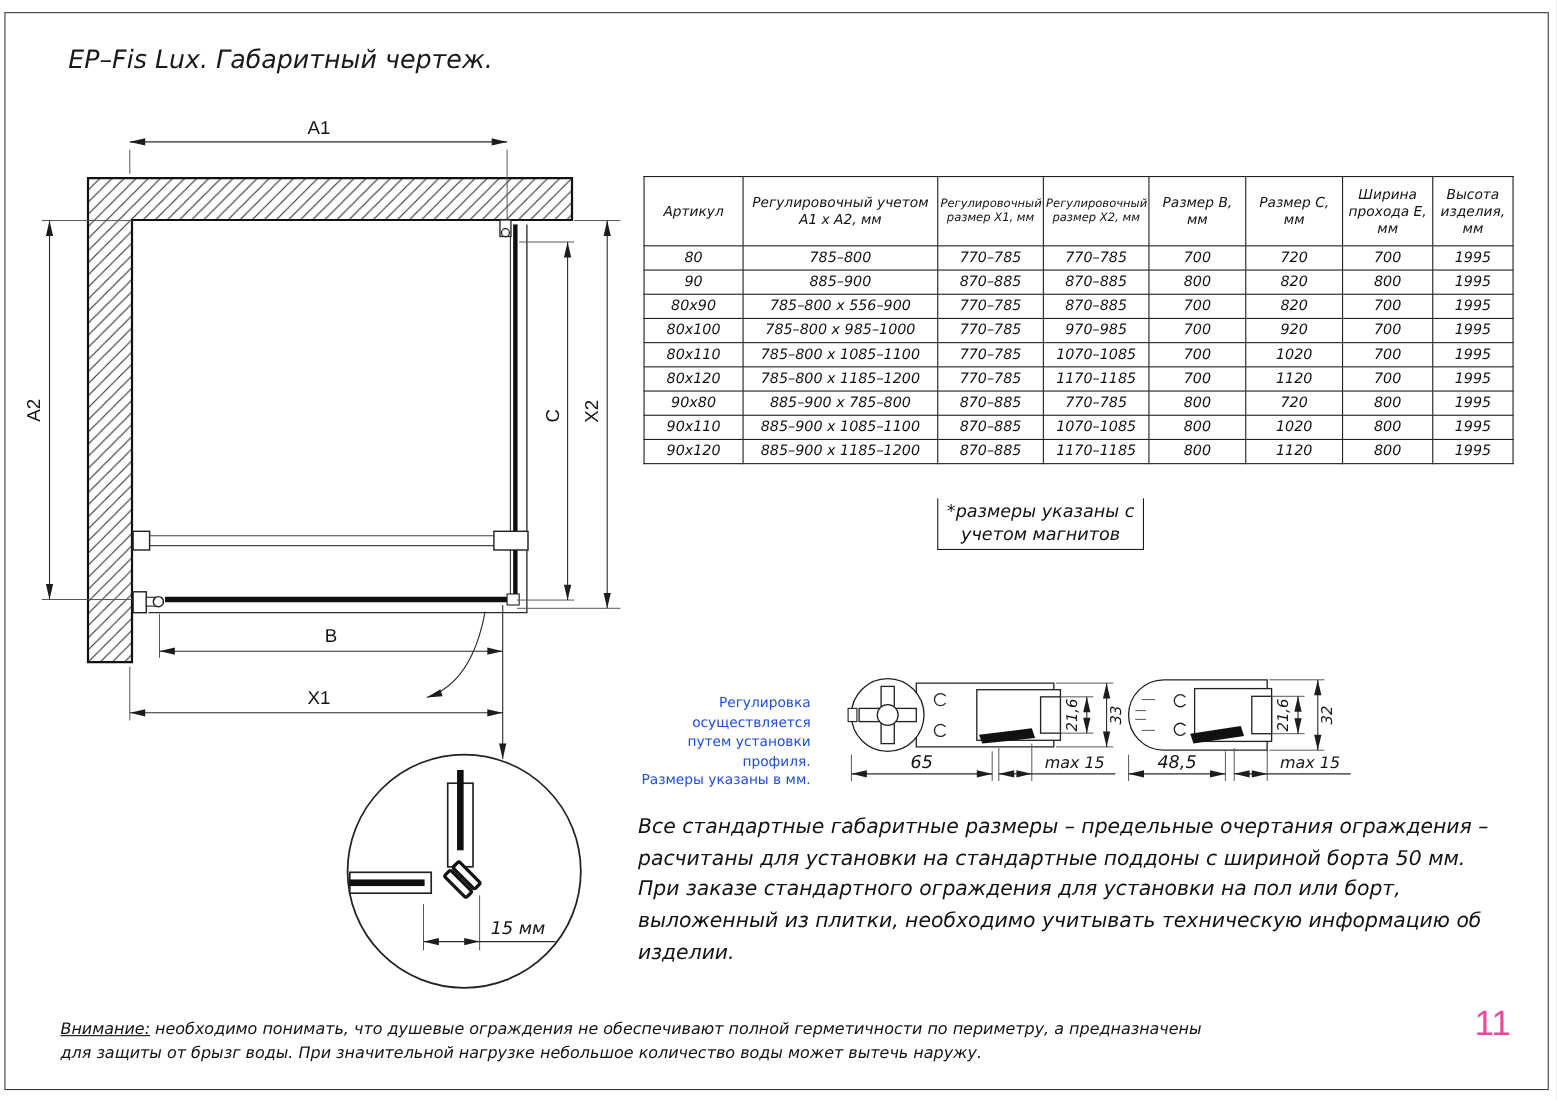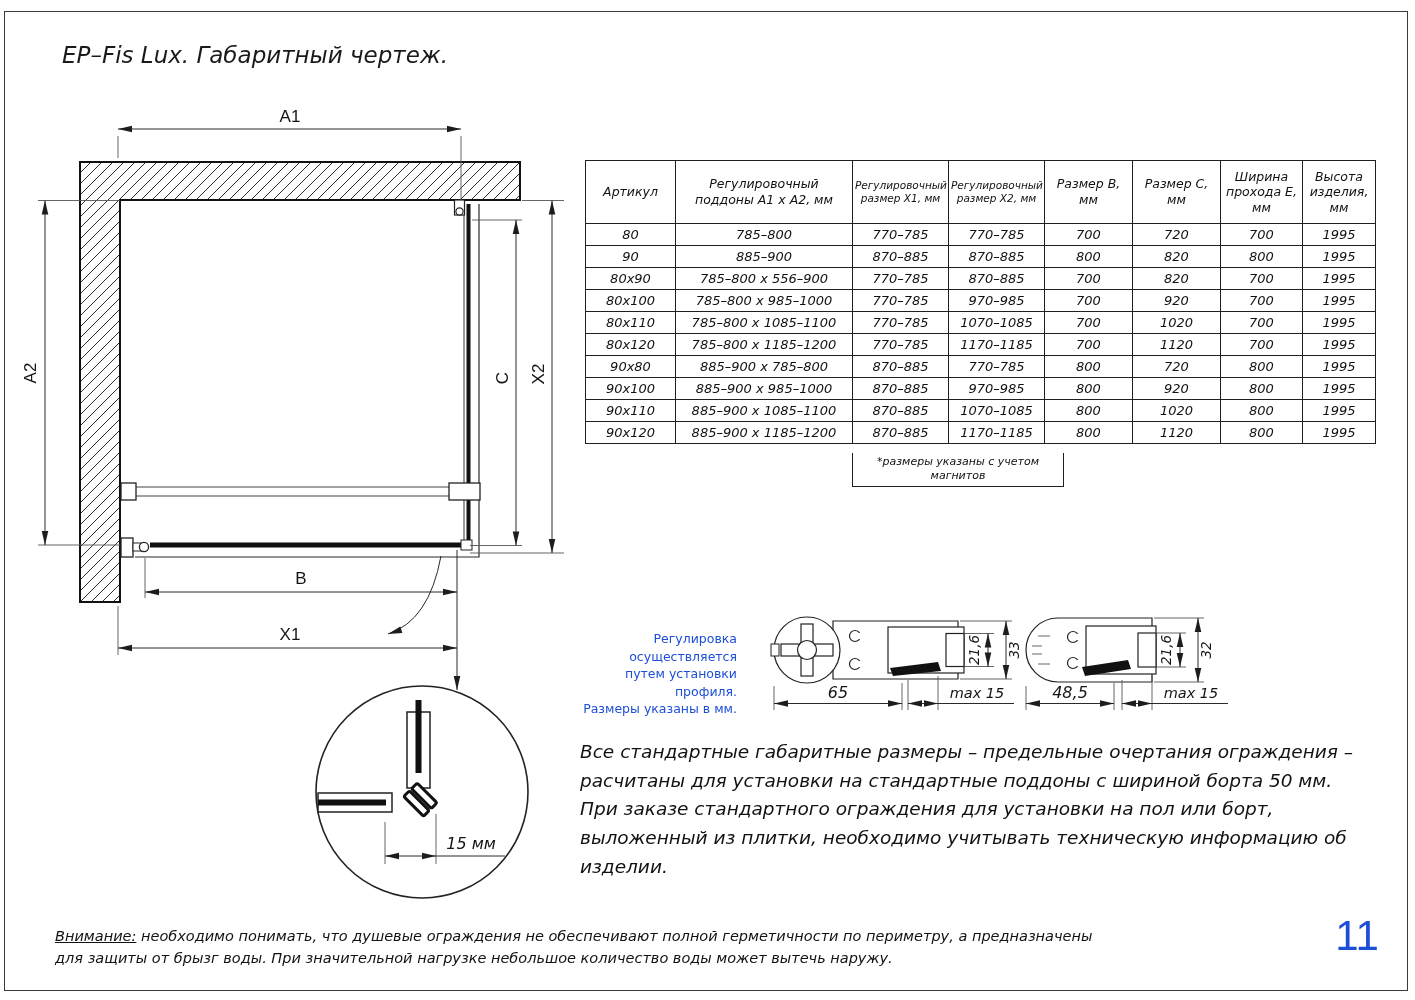--- a/index.html
+++ b/index.html
@@ -8,34 +8,34 @@
   .frame{position:absolute;left:4px;top:11px;width:1402px;height:978px;border:1.5px solid #3a3a3a;}
   .title{position:absolute;left:62px;top:42px;font-size:23px;font-style:italic;color:#1a1a1a;white-space:nowrap;}
 
   
   .spec-table{position:absolute;left:585px;top:160px;border-collapse:collapse;table-layout:fixed;width:790px;}
   .spec-table td,.spec-table th{border:1.4px solid #1f1f1f;text-align:center;vertical-align:middle;
       font-style:italic;font-weight:normal;padding:0 2px;overflow:hidden;}
   .spec-table thead th{height:62px;font-size:12.5px;line-height:1.25;}
   .spec-table thead th.small{font-size:10.5px;}
   .spec-table tbody td{height:21px;font-size:13px;}
-  .footnote{position:absolute;left:852px;top:453px;width:212px;min-height:28px;
+  .footnote{position:absolute;left:852px;top:453px;width:188px;min-height:28px;
       border-left:1.4px solid #1f1f1f;border-right:1.4px solid #1f1f1f;border-bottom:1.4px solid #1f1f1f;
-      font-style:italic;font-size:11px;text-align:center;line-height:1.3;padding:2px 4px;box-sizing:border-box;}
+      font-style:italic;font-size:16px;text-align:center;line-height:1.3;padding:2px 4px;box-sizing:border-box;}
 
   .adjust-note{position:absolute;left:565px;top:630px;width:172px;text-align:right;
       font-size:12.5px;line-height:1.4;color:#1d4ed8;}
 
   .body-text{position:absolute;left:580px;top:738px;width:775px;font-style:italic;
       font-size:18.5px;line-height:1.55;color:#121212;}
   .warning{position:absolute;left:55px;top:926px;width:1040px;font-style:italic;
       font-size:14.5px;line-height:1.5;color:#121212;}
   .warning .u{text-decoration:underline;}
   .pagenum{position:absolute;left:1312px;top:912px;width:90px;text-align:center;
-      font-family:"Liberation Sans",sans-serif;font-size:42px;color:#1d4ed8;}
+      font-family:"Liberation Sans",sans-serif;font-size:32px;color:#ec4899;}
 
   svg{position:absolute;}
   svg text{font-family:"Liberation Sans",sans-serif;fill:#151515;}
   svg text.hand{font-family:"DejaVu Sans",sans-serif;font-style:italic;}
   .dim{stroke:#2a2a2a;stroke-width:1;fill:none;}
   .ext{stroke:#555;stroke-width:0.9;fill:none;}
   .thin{stroke:#2a2a2a;stroke-width:1.2;fill:none;}
   .prof{fill:#ffffff;stroke:#222;stroke-width:1.2;}
 </style>
 </head>
@@ -204,21 +204,21 @@
         <col style="width:96px">
         <col style="width:96px">
       <col style="width:88px">
         <col style="width:88px">
         <col style="width:82px">
         <col style="width:73px">
     </colgroup>
     <thead>
       <tr>
         <th>Артикул</th>
-        <th>Регулировочный поддоны А1 х А2, мм</th>
+        <th>Регулировочный учетом А1 х А2, мм</th>
         <th class="small">Регулировочный размер Х1, мм</th>
         <th class="small">Регулировочный размер Х2, мм</th>
         <th>Размер В, мм</th>
         <th>Размер С, мм</th>
         <th>Ширина прохода Е, мм</th>
         <th>Высота изделия, мм</th>
       </tr>
     </thead>
     <tbody>
 
@@ -286,30 +286,20 @@
         <td>90х80</td>
           <td>885–900 х 785–800</td>
         <td>870–885</td>
           <td>770–785</td>
         <td>800</td>
           <td>720</td>
         <td>800</td>
           <td>1995</td>
       </tr>
         <tr>
-        <td>90х100</td>
-          <td>885–900 х 985–1000</td>
-        <td>870–885</td>
-          <td>970–985</td>
-        <td>800</td>
-          <td>920</td>
-        <td>800</td>
-          <td>1995</td>
-      </tr>
-        <tr>
         <td>90х110</td>
           <td>885–900 х 1085–1100</td>
         <td>870–885</td>
           <td>1070–1085</td>
         <td>800</td>
           <td>1020</td>
         <td>800</td>
           <td>1995</td>
       </tr>
         <tr>

